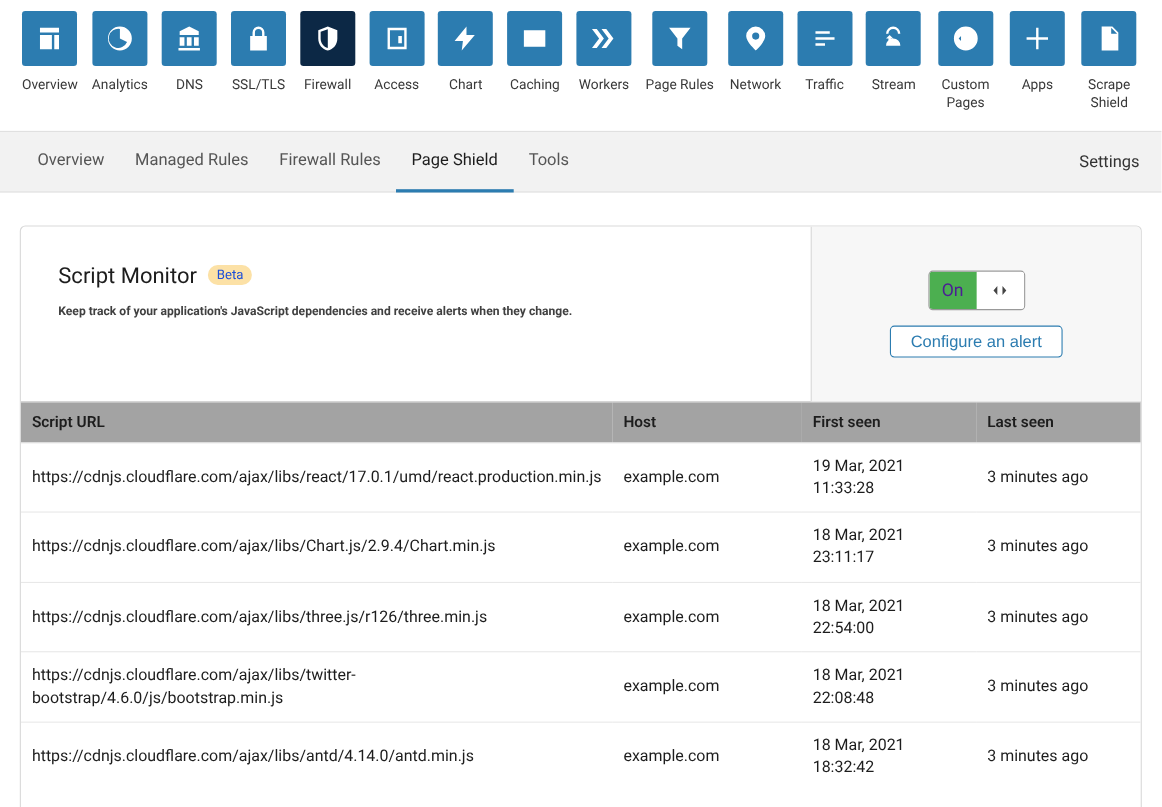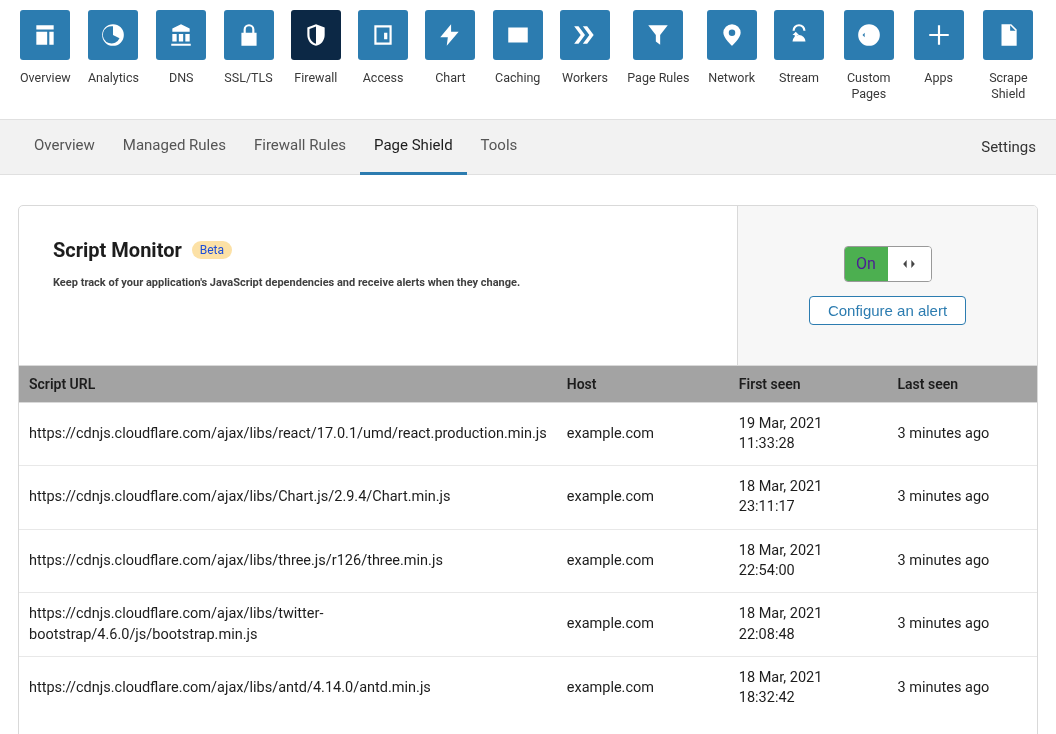--- a/index.html
+++ b/index.html
@@ -116,21 +116,21 @@
       padding: 40px 20px;
     }
     .title-row {
       display: flex;
       align-items: center;
       gap: 10px;
       margin-bottom: 12px;
     }
     .title {
       font-size: 20px;
-      font-weight: 700;
+      font-weight: 400;
     }
     .beta-badge {
       background: #fce1a6;
       color: #1d4ed8;
       font-size: 12px;
       padding: 2px 8px;
       border-radius: 10px;
     }
     .description {
       font-size: 11px;
@@ -298,20 +298,28 @@
       </div>
       <span class="nav-label">Page Rules</span>
     </div>
     <div class="nav-item">
       <div class="nav-icon-box">
         <svg viewBox="0 0 24 24">
           <path d="M12 2a8 8 0 00-8 8c0 5 8 12 8 12s8-7 8-12a8 8 0 00-8-8zm0 11a3 3 0 110-6 3 3 0 010 6z"></path>
         </svg>
       </div>
       <span class="nav-label">Network</span>
+    </div>
+    <div class="nav-item">
+      <div class="nav-icon-box">
+        <svg viewBox="0 0 24 24">
+          <path d="M4 6h12v2H4zm0 5h16v2H4zm0 5h8v2H4z"></path>
+        </svg>
+      </div>
+      <span class="nav-label">Traffic</span>
     </div>
     <div class="nav-item">
       <div class="nav-icon-box">
         <svg viewBox="0 0 24 24">
           <path d="M6 18a6 6 0 0112 0H6zm6-14a4 4 0 014 4h2a6 6 0 00-12 0h2a4 4 0 014-4zm-6 8l3-3 3 3h-2v3h-2v-3z"></path>
         </svg>
       </div>
       <span class="nav-label">Stream</span>
     </div>
     <div class="nav-item">

